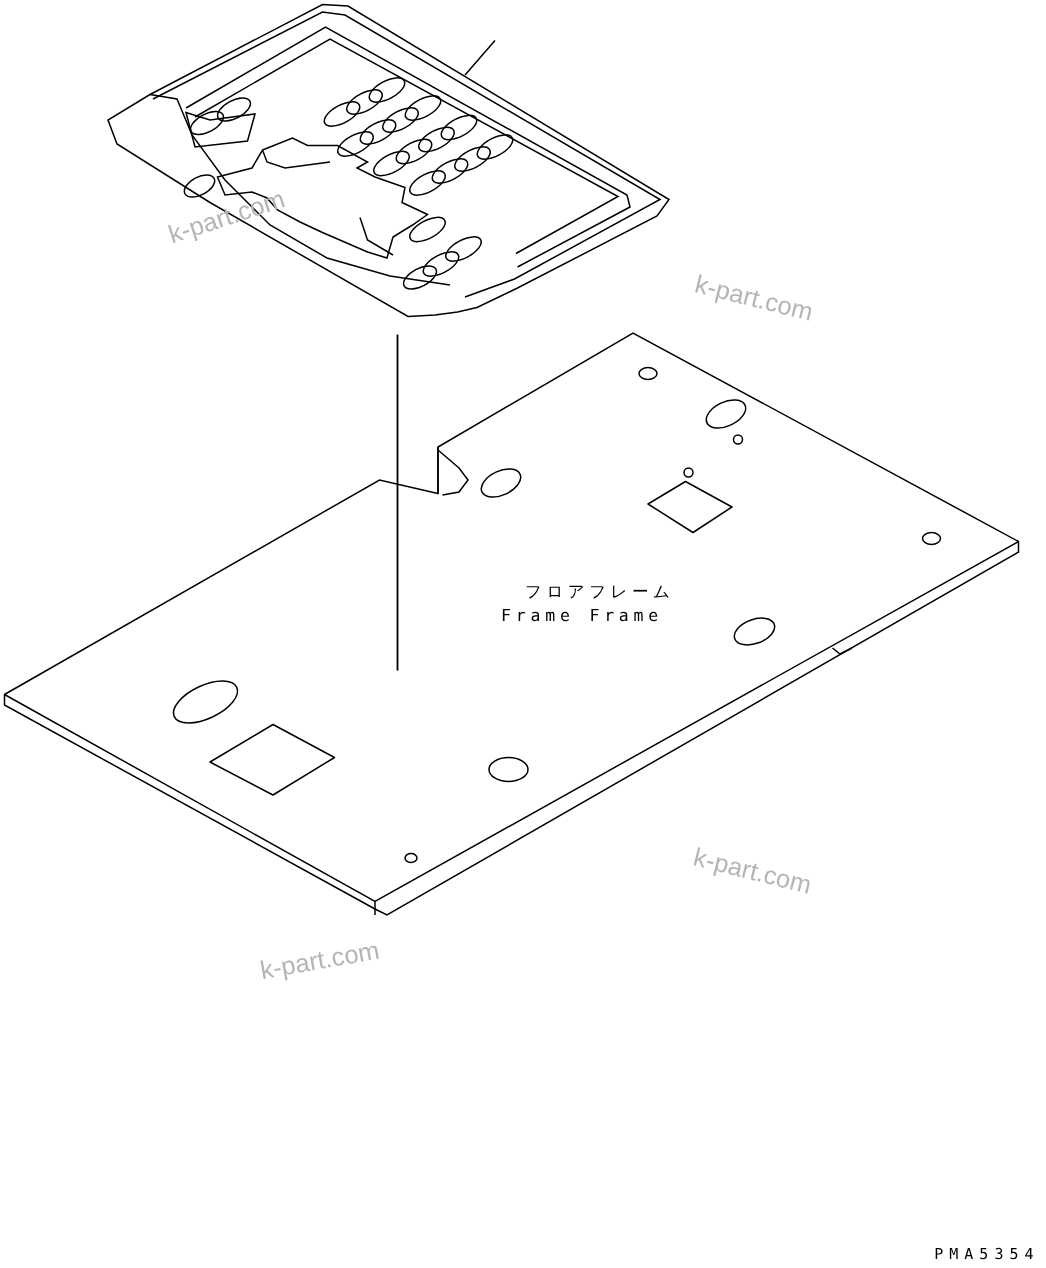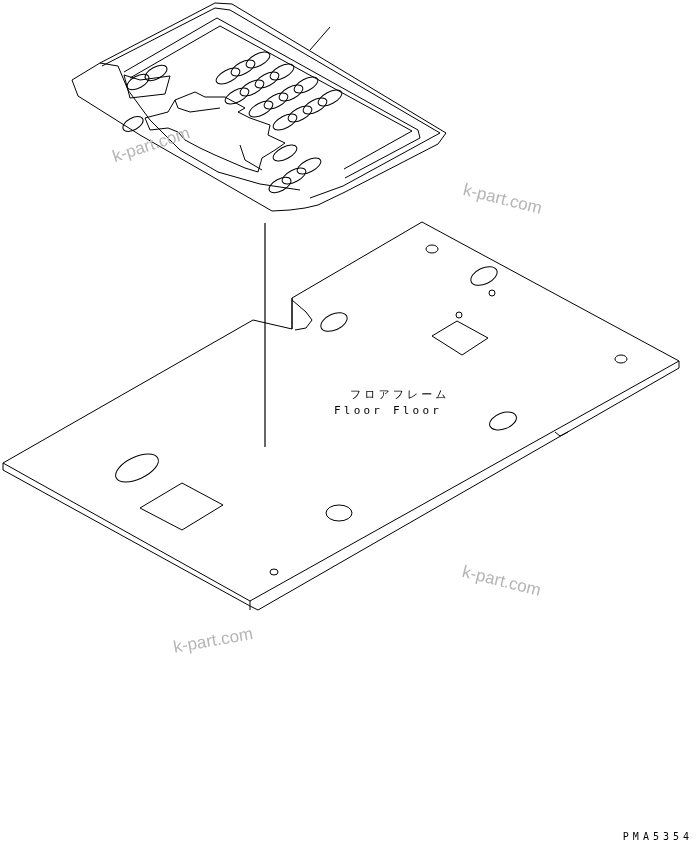--- a/index.html
+++ b/index.html
@@ -75,20 +75,20 @@
     <ellipse cx="503" cy="421" rx="14" ry="8" transform="rotate(-20 503 421)"></ellipse>
     <ellipse cx="137" cy="468" rx="23" ry="11" transform="rotate(-25 137 468)"></ellipse>
     <path d="M140,508 L182,483 L223,505 L182,530 Z" stroke-linejoin="round"></path>
     <ellipse cx="339" cy="513" rx="13" ry="8"></ellipse>
     <ellipse cx="274" cy="572" rx="4" ry="3"></ellipse>
     <path d="M555,432 L560,436 L568,432"></path>
   </g>
 </svg>
 
 <div class="label-jp">フロアフレーム</div>
-<div class="label-en">Floor Floor</div>
+<div class="label-en">Frame Frame</div>
 
 <div class="watermark" style="left:110px; top:148px; transform: rotate(-18deg);">k-part.com</div>
 <div class="watermark" style="left:466px; top:180px; transform: rotate(14deg);">k-part.com</div>
 <div class="watermark" style="left:465px; top:562px; transform: rotate(14deg);">k-part.com</div>
 <div class="watermark" style="left:172px; top:638px; transform: rotate(-10deg);">k-part.com</div>
 
 <div class="drawing-code">PMA5354</div>
 
 </body></html>

